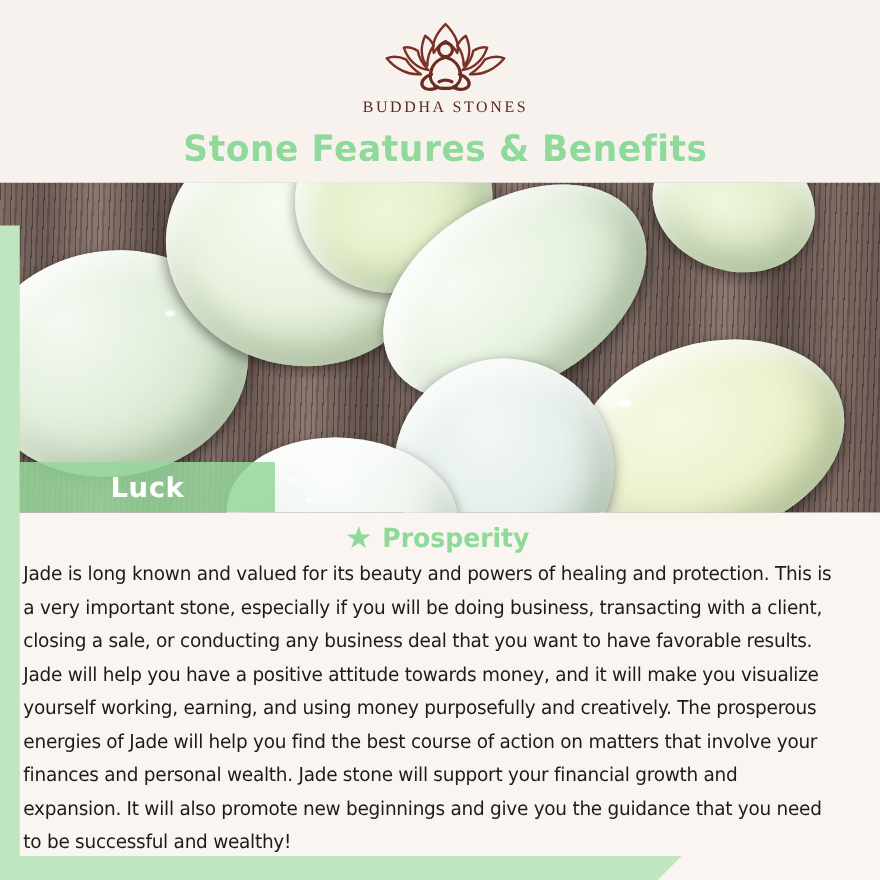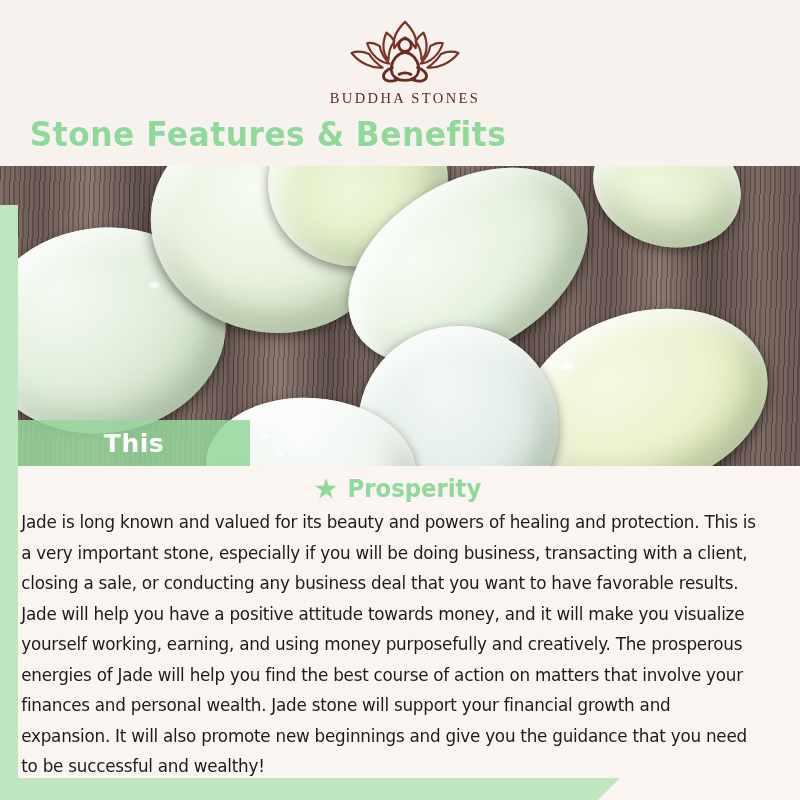--- a/index.html
+++ b/index.html
@@ -58,21 +58,21 @@
     clip-path: polygon(0 0, 100% 0, calc(100% - 22px) 100%, 0 100%);
     z-index: 6;
   }
 
   
   .header {
     position: relative;
     z-index: 3;
     height: 166px;
     background: #f7f2ed;
-    text-align: left;
+    text-align: center;
     padding-left: 10px;
   }
   .logo-wrap {
     padding-top: 18px;
     display: flex;
     flex-direction: column;
     align-items: center;
   }
   .logo-mark {
     width: 150px;
@@ -270,21 +270,21 @@
     <div class="stone s4"></div>
     <div class="stone s5"></div>
     <div class="stone s6"></div>
     <div class="stone s7"></div>
     <div class="glint" style="left:150px;top:116px;width:9px;height:6px;"></div>
     <div class="glint" style="left:560px;top:196px;width:14px;height:8px;"></div>
     <div class="glint" style="left:262px;top:268px;width:7px;height:5px;"></div>
     <div class="glint" style="left:278px;top:286px;width:6px;height:4px;"></div>
 
     <div class="jade-tag">
-      <span class="jade-tag-label">This</span>
+      <span class="jade-tag-label">Luck</span>
     </div>
   </div>
 
   <div class="content">
 
     <div class="benefits">
       <div class="benefit">
         <span class="star"></span>
         <span class="benefit-label">Prosperity</span>
       </div>

